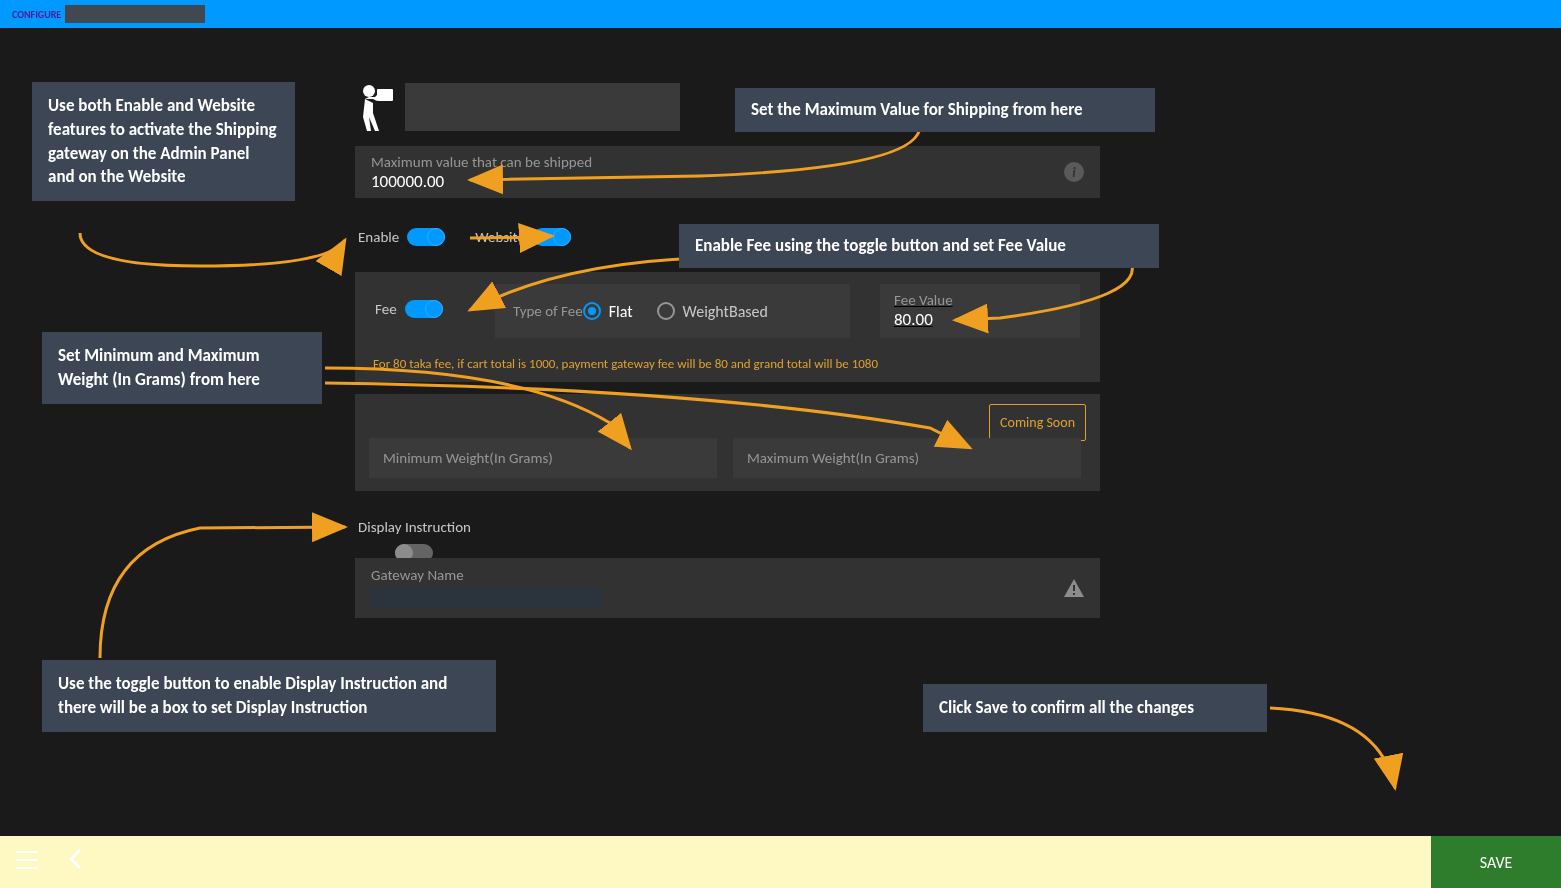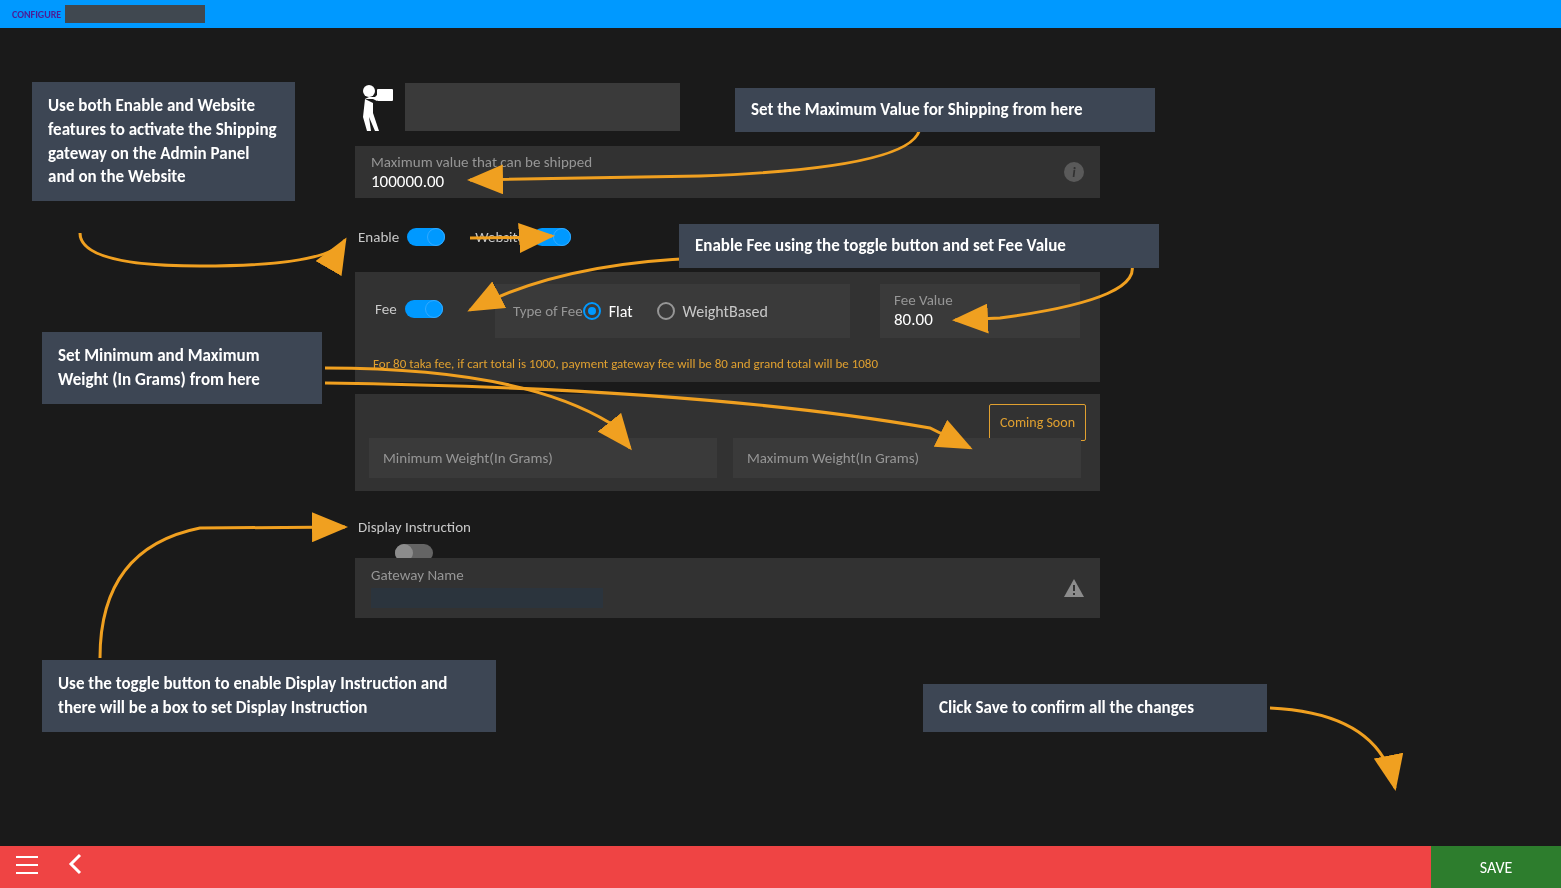--- a/index.html
+++ b/index.html
@@ -45,21 +45,21 @@
 .radio-selected-label { color: #fff; }
 
 
 .badge { position: absolute; border: 1px solid #e0a030; color: #e0a030; padding: 9px 10px; font-size: 14px; border-radius: 2px; }
 
 
 .info-icon { position: absolute; width: 20px; height: 20px; border-radius: 50%; background: #5a5a5a; color: #323232; display: flex; align-items: center; justify-content: center; font-size: 14px; font-weight: bold; font-style: italic; }
 .warn-icon { position: absolute; color: #8c8c8c; font-size: 20px; }
 
 
-.bottombar { position: absolute; bottom: 0; left: 0; right: 0; height: 42px; background: #ef4444; display: flex; align-items: center; }
+.bottombar { position: absolute; bottom: 0; left: 0; right: 0; height: 52px; background: #fef9c3; display: flex; align-items: center; }
 .bottombar-left { display: flex; align-items: center; gap: 30px; padding-left: 16px; }
 .hamburger { color: #fff; cursor: pointer; }
 .back-chevron { color: #fff; cursor: pointer; font-size: 22px; font-weight: bold; }
 .save-btn { margin-left: auto; background: #2d7d2d; color: #fff; height: 100%; width: 130px; display: flex; align-items: center; justify-content: center; font-size: 16px; font-weight: 500; cursor: pointer; border: none; }
 
 
 .help-text { color: #e0a030; font-size: 13px; position: absolute; }
 
 
 .arrows { position: absolute; top: 0; left: 0; pointer-events: none; z-index: 15; }
@@ -138,21 +138,21 @@
             </div>
           <span class="radio-label radio-selected-label">Flat</span>
         </div>
         <div class="radio">
           <div class="radio-circle"></div>
           <span class="radio-label">WeightBased</span>
         </div>
       </div>
     </div>
 
-    <div class="panel-dark" style="position:absolute; left:525px; top:12px; width:200px; height:54px; padding:7px 14px;">
+    <div class="panel-dark" style="position:absolute; left:525px; top:12px; width:200px; height:54px; padding:7px 14px;text-decoration:underline;">
       <div class="field-label">Fee Value</div>
       <div class="field-value">80.00</div>
     </div>
 
     <div class="help-text" style="left:18px; top:84px;">For 80 taka fee, if cart total is 1000, payment gateway fee will be 80 and grand total will be 1080</div>
   </div>
 
   <div class="panel" style="left:355px; top:366px; width:745px; height:97px;">
     <div class="badge" style="right:14px; top:10px;">Coming Soon</div>
     <div class="panel-dark" style="position:absolute; left:378px; top:44px; width:348px; height:40px; display:flex; align-items:center; padding:0 14px;">

